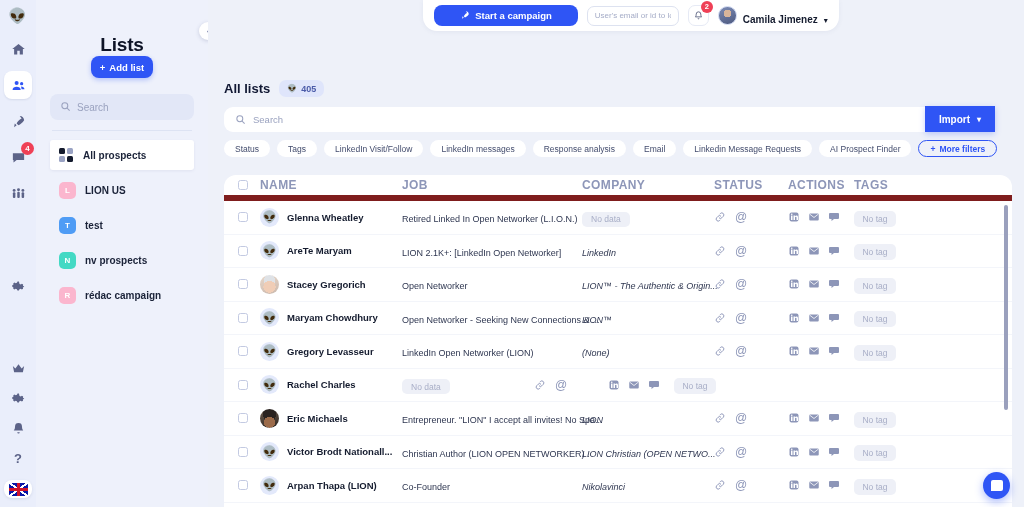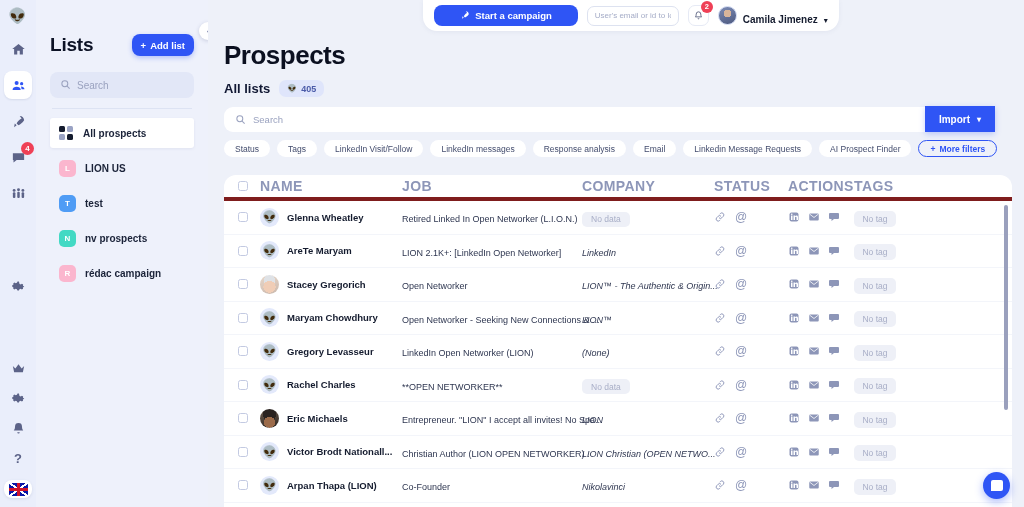--- a/index.html
+++ b/index.html
@@ -47,21 +47,21 @@
       #0a17a7;
   }
 
   
   .sidebar {
     width: 172px; flex: 0 0 172px; height: 507px;
     background: #eef1fb;
     padding: 34px 14px 0 14px;
     position: relative;
   }
-  .sidebar-head { display: flex; align-items: center; justify-content: space-between; margin-bottom: 16px; }
+  .sidebar-head { display: flex; align-items: center; justify-content: space-between; margin-bottom: 16px; flex-direction: column; }
   .sidebar-title { font-size: 19px; font-weight: bold; color: #0d1326; letter-spacing: -.2px; }
   .add-list-btn {
     background: #2f55f5; color: #fff;
     border: none; border-radius: 8px;
     height: 22px; padding: 0 9px;
     font-size: 9.5px; font-weight: bold;
     display: inline-flex; align-items: center; gap: 4px;
     cursor: pointer; font-family: inherit;
     box-shadow: 0 2px 5px rgba(47,85,245,.3);
   }
@@ -190,22 +190,22 @@
   }
 
   
   .table-card {
     position: absolute; top: 175px; left: 0; right: 12px; bottom: 0;
     background: #fff; border-radius: 12px 12px 0 0; overflow: hidden;
   }
   .thead {
     display: flex; align-items: center; height: 26px;
     padding: 0 0 0 14px; color: #8d96b8;
-    font-size: 14px; font-weight: bold; letter-spacing: .4px;
-    border-bottom: 4px solid #7f1d1d;
+    font-size: 12px; font-weight: bold; letter-spacing: .4px;
+    border-bottom: 6px solid #7f1d1d;
   }
   .tbody { }
   .trow {
     display: flex; align-items: center; height: 33.5px;
     padding: 0 0 0 14px; border-bottom: 1px solid #f3f5fa;
   }
   .c-check { width: 22px; flex: 0 0 22px; }
   .c-name  { width: 142px; flex: 0 0 142px; display: flex; align-items: center; gap: 8px; }
   .c-job   { width: 180px; flex: 0 0 180px; }
   .c-comp  { width: 132px; flex: 0 0 132px; }
@@ -443,21 +443,20 @@
         <div class="user-chip">
           <span class="user-av"></span>
           <span class="user-name">Camila Jimenez</span>
           <span style="font-size:8px;color:#141b2e">▾</span>
         </div>
       </div>
     </div>
 
     <div style="position:absolute;left:0;top:0;right:0;bottom:0;padding-left:16px">
 
-      <h1 class="page-title" style="left:16px">Prospects</h1>
 
       <div class="subline" style="left:16px">
         <span class="subline-label">All lists</span>
         <span class="count-badge">
           <span style="font-size:8px">👽</span>
           <span>405</span>
         </span>
       </div>
 
       <div class="searchbar" style="left:16px">
@@ -716,21 +715,20 @@
               <div class="c-tags"><span class="tag-pill">No tag</span></div>
             </div>
             <div class="trow">
               <div class="c-check">
                 <span class="cb"></span>
               </div>
               <div class="c-name">
                 <span class="avatar">👽</span>
                 <span class="nm">Rachel Charles</span>
               </div>
-              <div class="c-job"><span class="jb">**OPEN NETWORKER**</span></div>
               <div class="c-comp"><span class="pill">No data</span></div>
               <div class="c-stat">
                 <span class="ic">
                   <svg viewBox="0 0 24 24" fill="none" stroke="currentColor" stroke-width="1.9">
                     <path d="M10 13.5a4 4 0 0 0 5.7 0l2.8-2.8a4 4 0 1 0-5.7-5.7l-1.5 1.5"></path>
                     <path d="M14 10.5a4 4 0 0 0-5.7 0l-2.8 2.8a4 4 0 1 0 5.7 5.7l1.5-1.5"></path>
                   </svg>
                 </span>
                 <span class="ic-at">@</span>
               </div>

